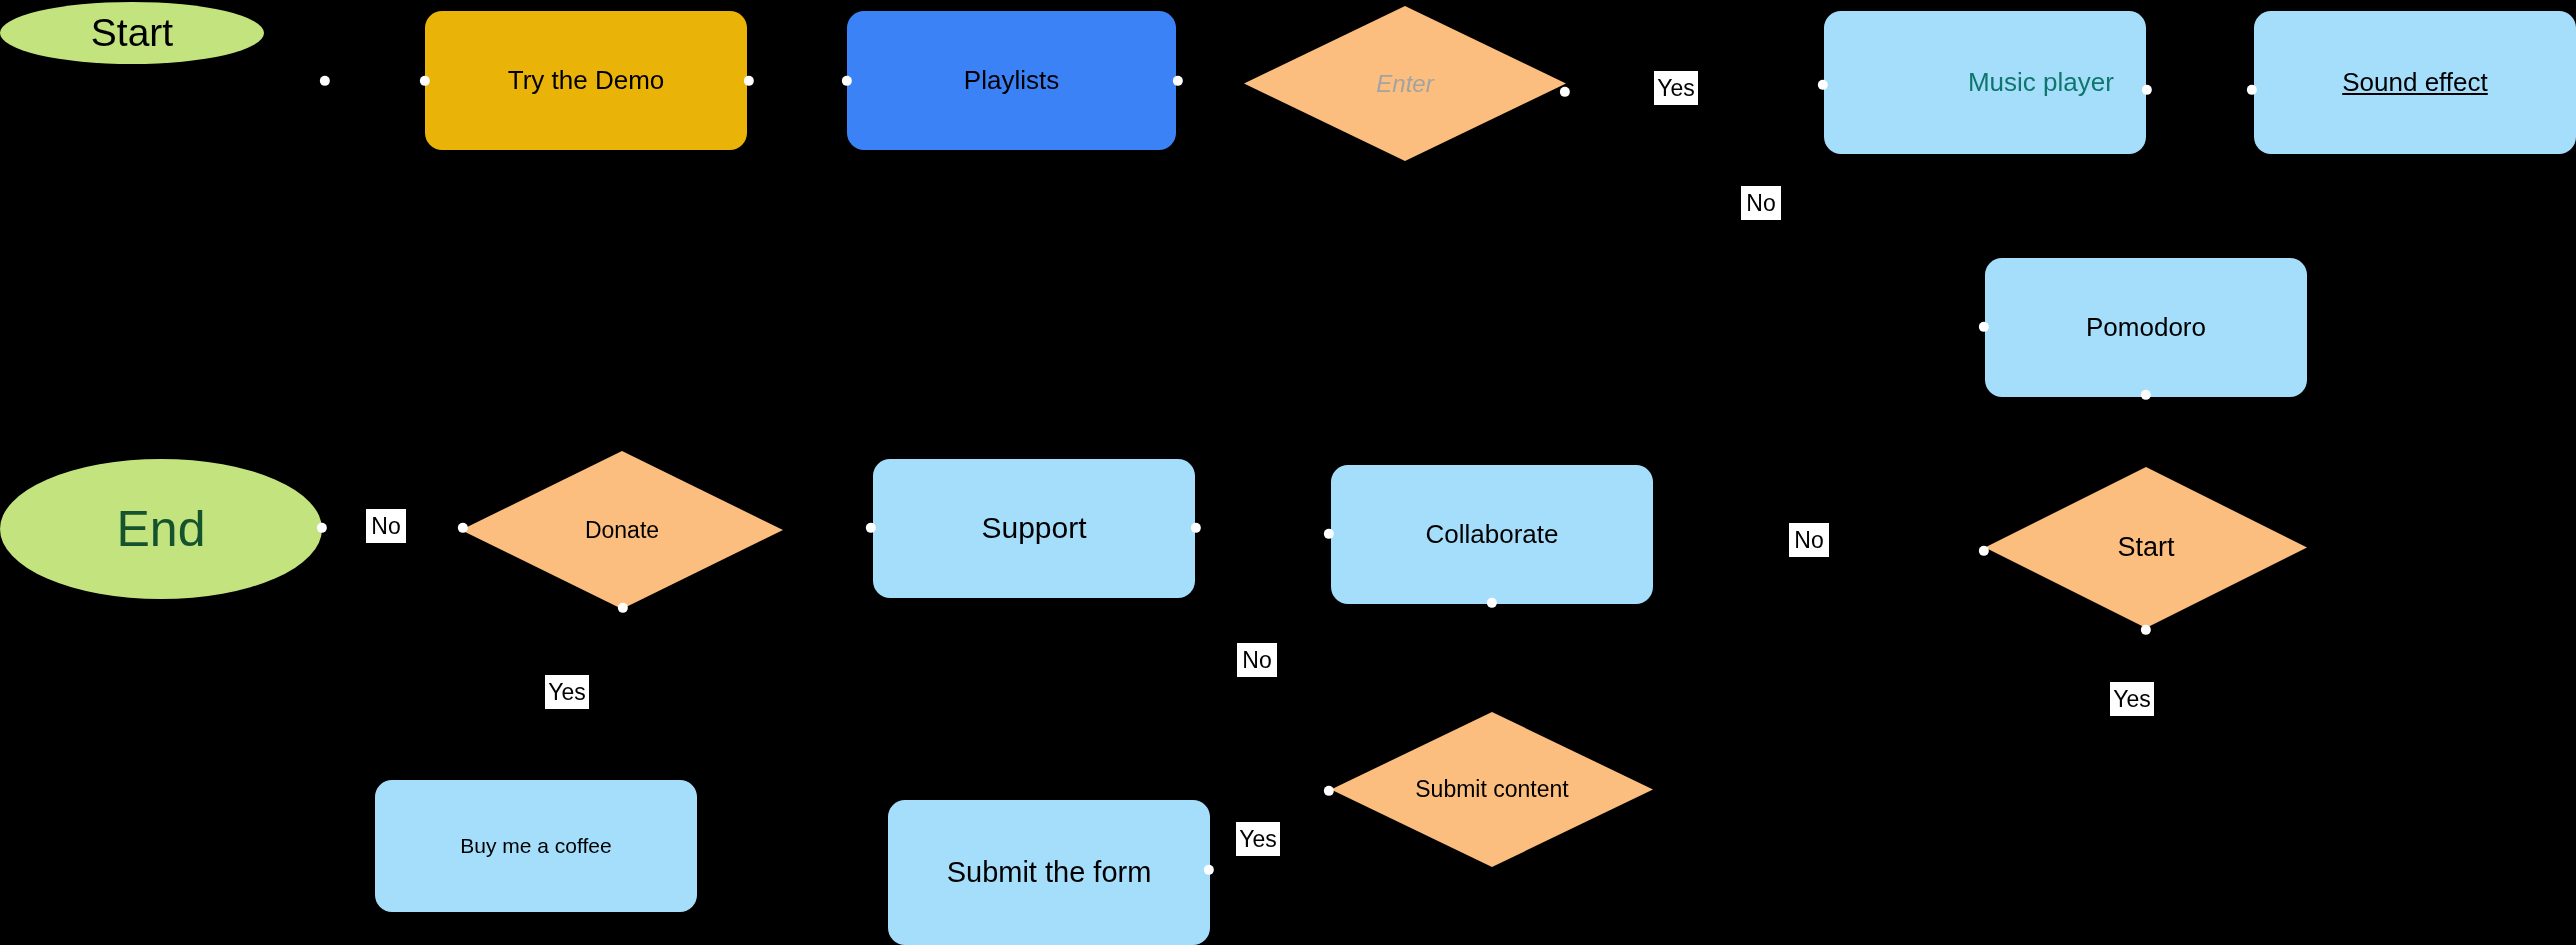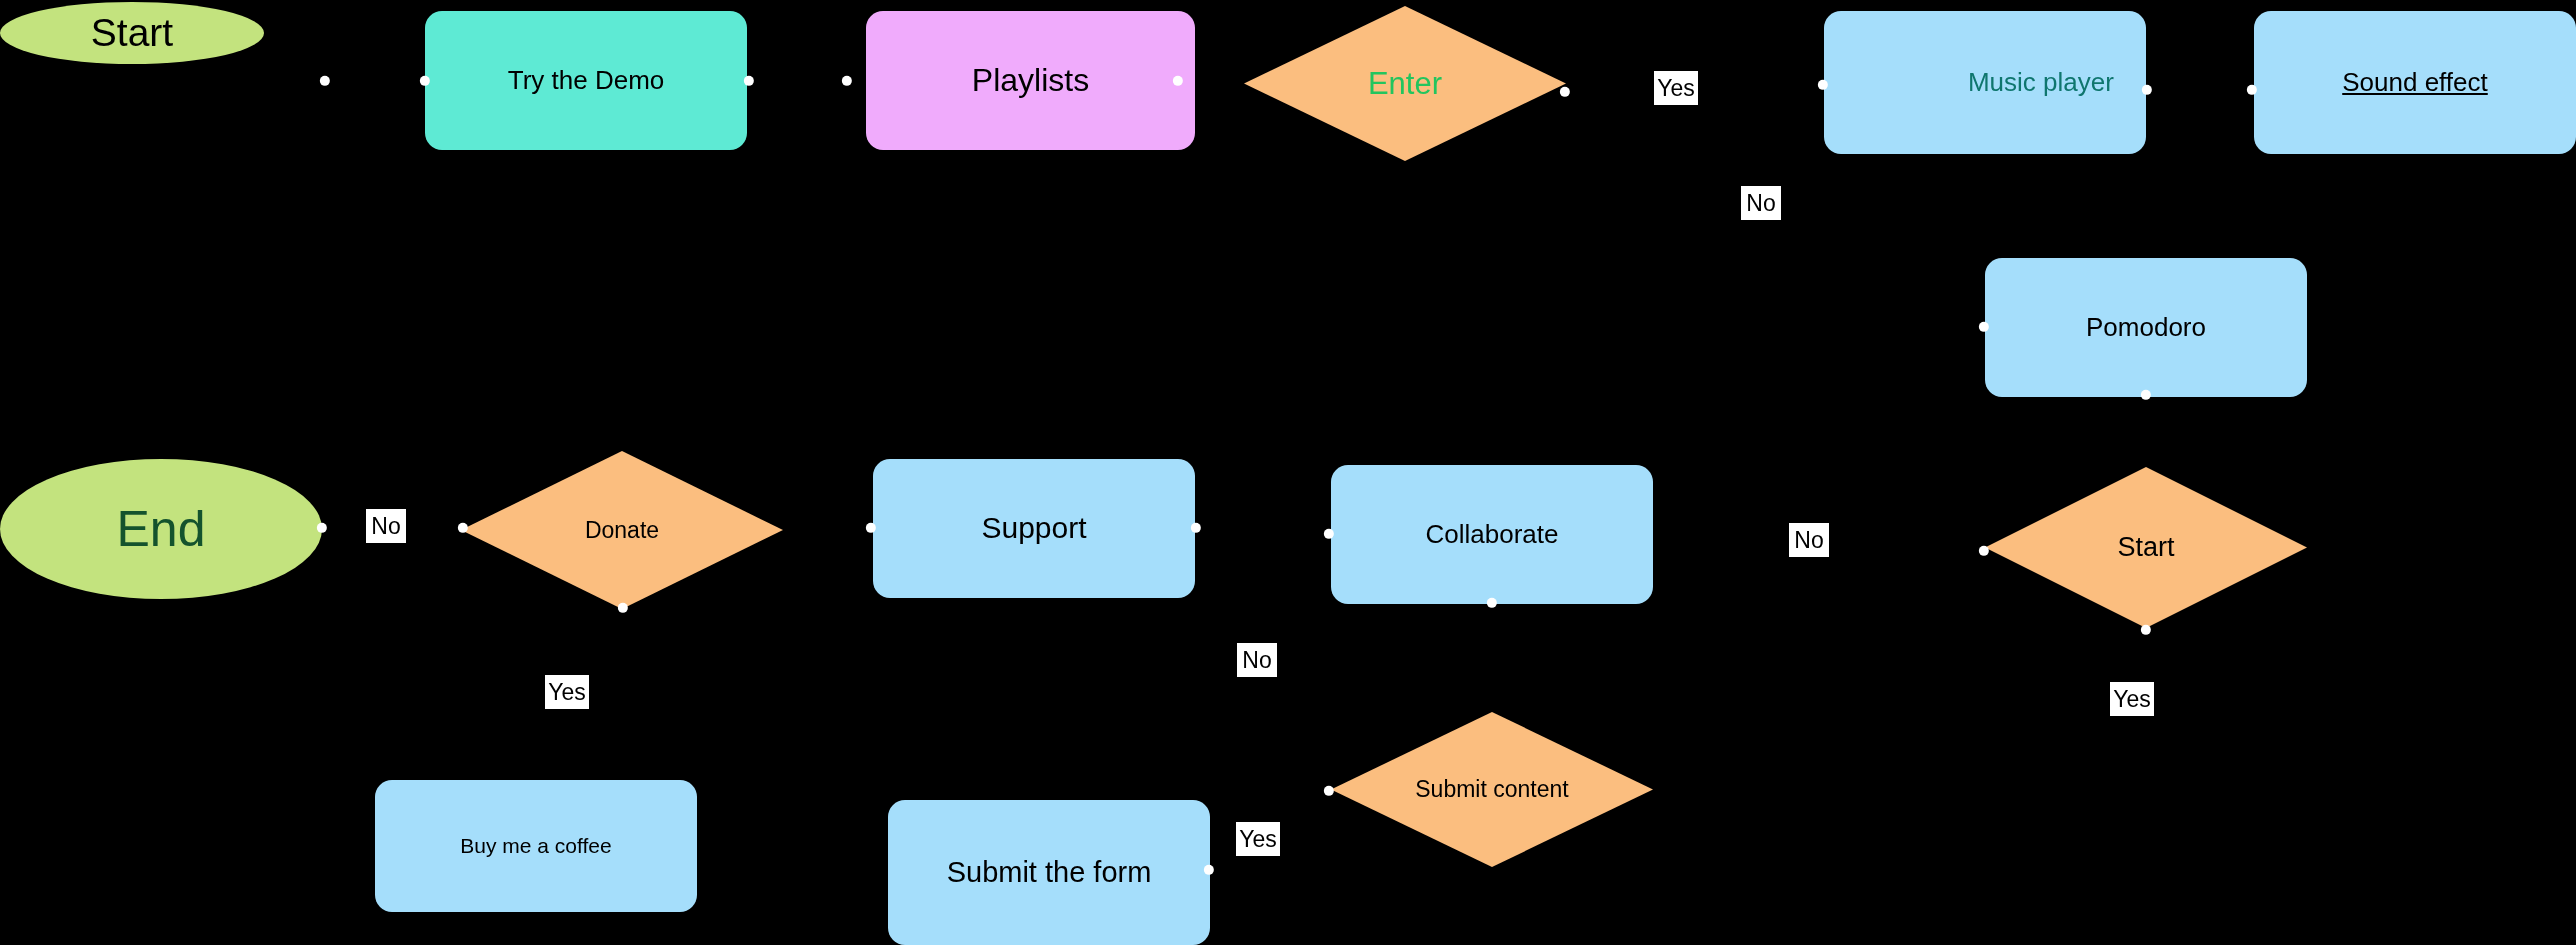--- a/index.html
+++ b/index.html
@@ -74,27 +74,27 @@
   }
 </style>
 </head>
 <body>
 
 <div id="canvas" style="background: rgb(0, 0, 0);">
 
 <div class="node terminator" style="left: 0px; top: 1.9px; width: 264px; height: 62px; font-size: 39px; color: rgb(0, 0, 0); background: rgb(195, 227, 126);">
       <div style="padding: 0px 10%;">Start</div>
     </div>
-    <div class="node process" style="left: 425px; top: 11px; width: 322px; height: 139px; font-size: 26px; color: rgb(0, 0, 0); background: #5eead4;">
+    <div class="node process" style="left: 425px; top: 11px; width: 322px; height: 139px; font-size: 26px; color: rgb(0, 0, 0); background: #eab308;">
       <div style="padding: 0px 10%;">Try the Demo</div>
     </div>
-    <div class="node process" style="left: 847px; top: 11px; width: 329px; height: 139px; font-size: 32px; color: rgb(0, 0, 0); background: #f0abfc; margin-left: 19px;">
+    <div class="node process" style="left: 847px; top: 11px; width: 329px; height: 139px; font-size: 26px; color: rgb(0, 0, 0); background: #3b82f6;">
       <div style="padding: 0px 10%;">Playlists</div>
     </div>
-    <div class="node decision" style="left: 1244px; top: 6.4px; width: 322px; height: 155px; font-size: 31px; color: #22c55e;">
+    <div class="node decision" style="left: 1244px; top: 6.4px; width: 322px; height: 155px; font-size: 24px; color: #a3a3a3; font-style: italic;">
       <svg class="dia-shape" viewBox="0 0 100 100" preserveAspectRatio="none">
         <polygon points="50,0 100,50 50,100 0,50" fill="#FBBE7F"></polygon>
       </svg>
       <div class="dia-label">Enter</div>
     </div>
     <div class="node process" style="left: 1824px; top: 11px; width: 322px; height: 143px; font-size: 26px; color: #0f766e; background: rgb(165, 222, 251); justify-content: flex-end;">
       <div style="padding: 0px 10%;">Music player</div>
     </div>
     <div class="node process" style="left: 2254px; top: 11px; width: 322px; height: 143px; font-size: 26px; color: rgb(0, 0, 0); background: rgb(165, 222, 251);">
       <div style="padding: 0px 10%; text-decoration: underline;">Sound effect</div>

